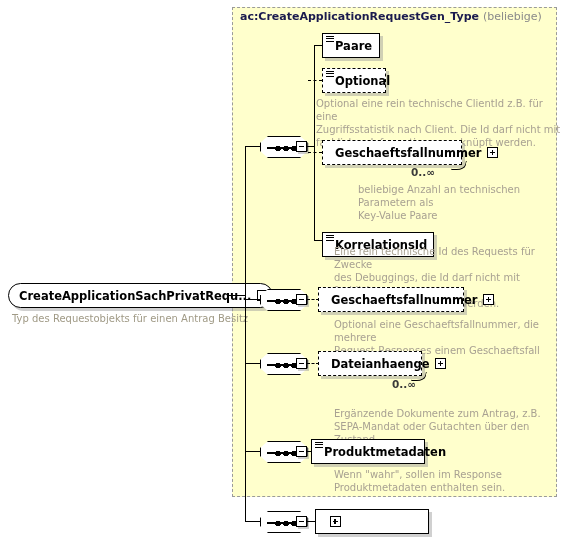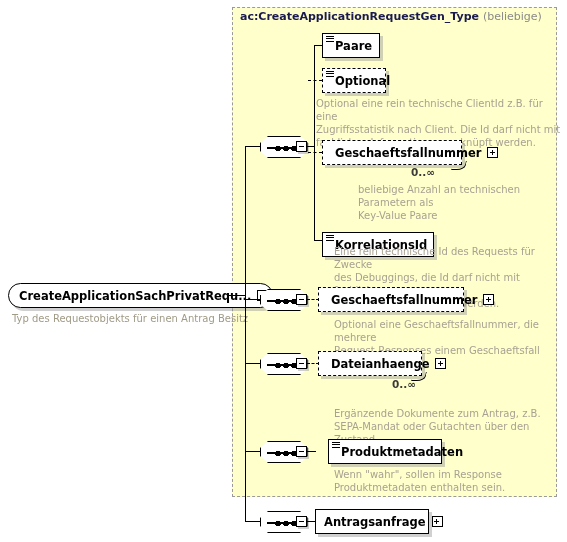--- a/index.html
+++ b/index.html
@@ -230,31 +230,30 @@
 des Fahrzeugs.</div>
 
 <div class="ln h" style="left:245px; top:451px; width:16px;"></div>
 <div class="seq" style="left:260px; top:440px;">
   <div class="oct">
       <div class="dots"></div>
     </div>
 </div>
 <div class="seq-exp" style="left:296px; top:446px;"></div>
 <div class="ln h" style="left:307px; top:451px; width:9px;"></div>
-<div class="node solid" style="left:328px; top:439px; width:114px;">
+<div class="node solid" style="left:311px; top:439px; width:114px;">
   <span class="glyph"></span>
   <span>Produktmetadaten</span>
 </div>
 <div class="anno" style="left:334px; top:468px;">Wenn "wahr", sollen im Response
 Produktmetadaten enthalten sein.</div>
 
 <div class="ln h" style="left:245px; top:521px; width:16px;"></div>
 <div class="seq" style="left:260px; top:510px;">
   <div class="oct">
       <div class="dots"></div>
     </div>
 </div>
 <div class="seq-exp" style="left:296px; top:516px;"></div>
 <div class="ln h" style="left:307px; top:521px; width:9px;"></div>
 <div class="node solid" style="left:315px; top:509px; width:114px; padding-left:8px;">
-  <span>Antragsanfrage</span>
   <span class="expander plus"></span>
 </div>
 
 </body></html>

